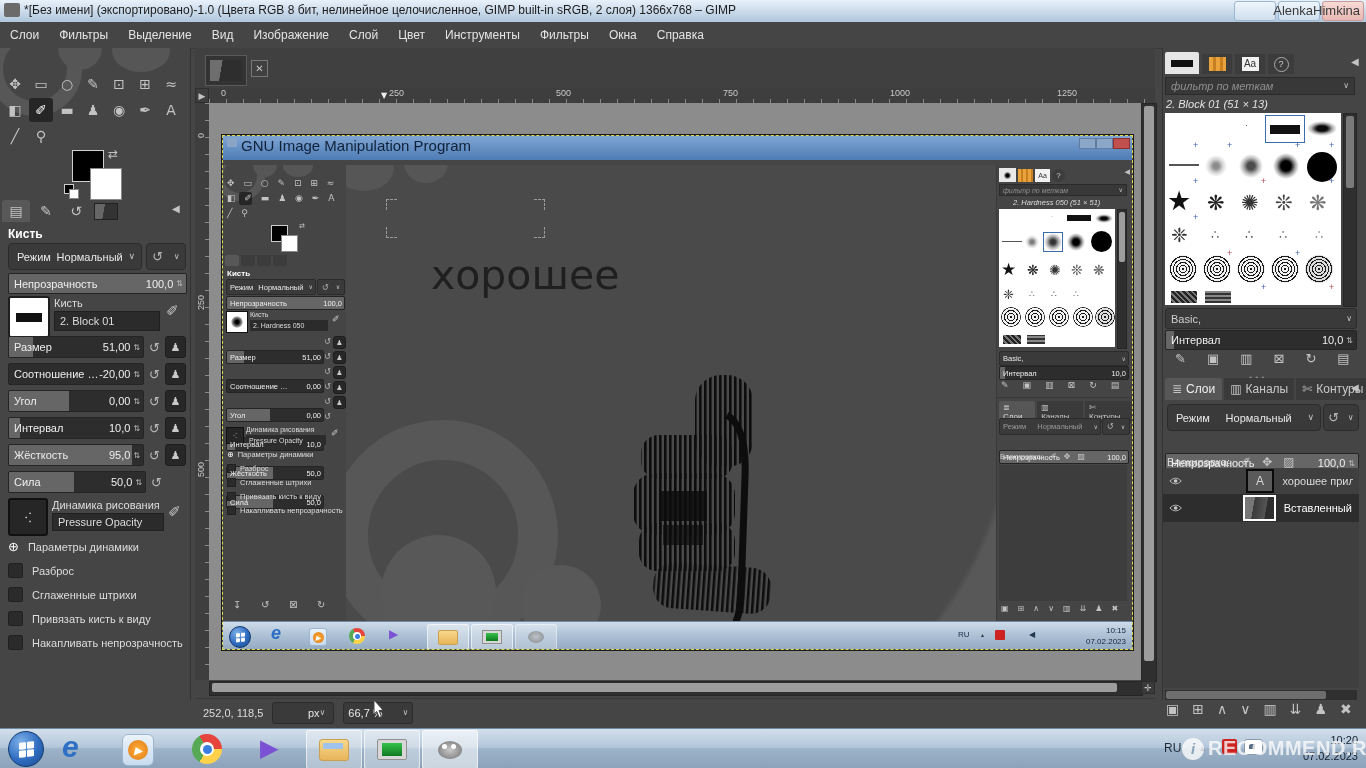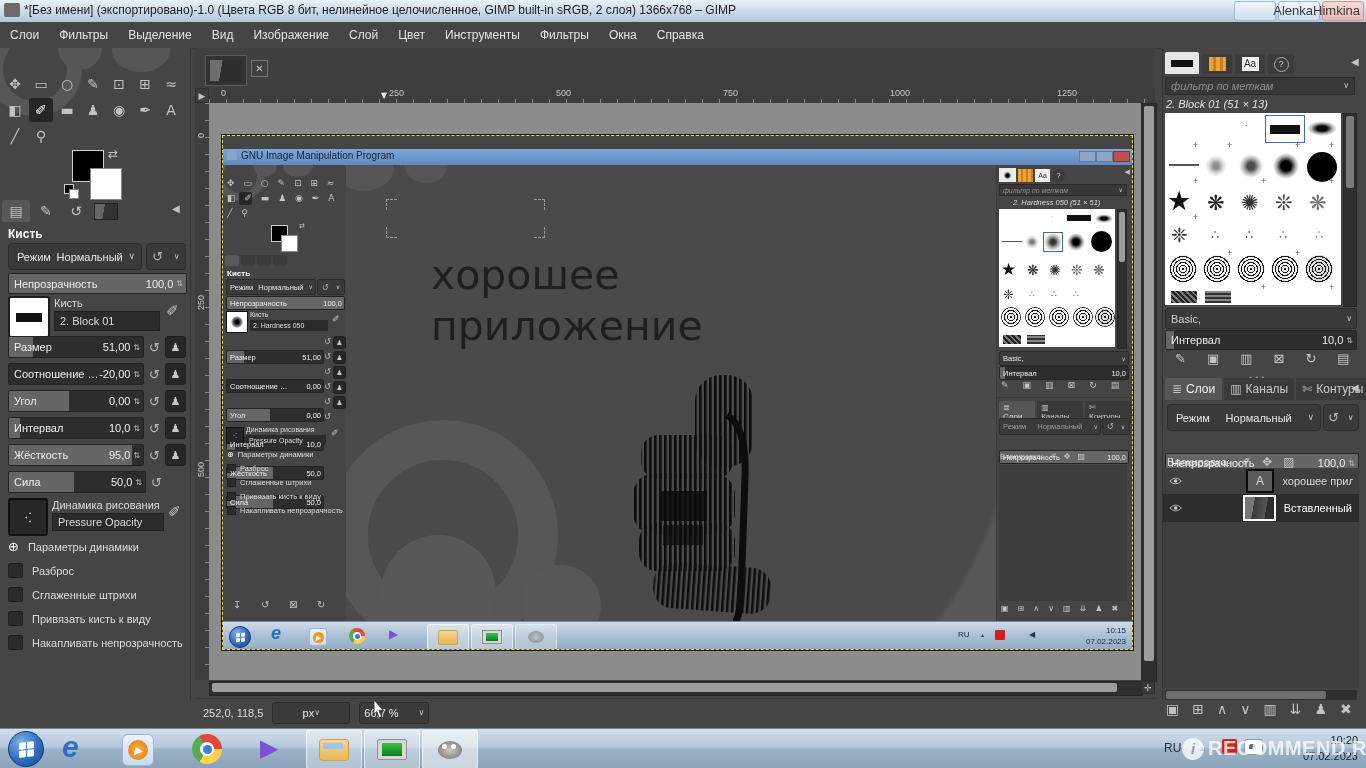--- a/index.html
+++ b/index.html
@@ -31,21 +31,21 @@
 .combo{background:#3a3a3a;border:1px solid #2b2b2b;border-radius:3px;display:flex;align-items:center;font-size:11px;color:#e8e8e8}
 .chk{width:13px;height:13px;background:#2b2b2b;border:1px solid #202020;border-radius:2px;flex:none}
 .cbrow{display:flex;gap:9px;align-items:center;font-size:11px;color:#ddd}
 
 #tabstrip{left:195px;top:48px;width:960px;height:40px;background:#404040}
 #hruler{left:209px;top:88px;width:946px;height:15px;background:#3e3e3e;border-bottom:1px solid #2e2e2e;background-image:repeating-linear-gradient(90deg,#8a8a8a 0 1px,transparent 1px 17px);background-size:100% 4px;background-position:0 11px;background-repeat:no-repeat;font-size:9px;color:#c9c9c9}
 #vruler{left:195px;top:103px;width:14px;height:577px;background:#3e3e3e;border-right:1px solid #2e2e2e;background-image:repeating-linear-gradient(180deg,#8a8a8a 0 1px,transparent 1px 17px);background-size:4px 100%;background-position:10px 0;background-repeat:no-repeat;font-size:9px;color:#c9c9c9}
 #cv{left:209px;top:103px;width:946px;height:577px;background:#8c8c8c;overflow:hidden}
 #img{left:13px;top:32px;width:909px;height:513px;background:#454545;border:1px dashed #dedc4e;box-shadow:0 0 0 1px #1a1a1a;overflow:hidden}
 
-#ititle{left:0;top:13px;width:909px;height:24px;background:linear-gradient(#7fa5d4,#4e7cb4);font-size:10px;color:#10223a;display:flex;align-items:center}
+#ititle{left:0;top:0;width:909px;height:24px;background:linear-gradient(#7fa5d4,#4e7cb4);font-size:15px;color:#10223a;display:flex;align-items:center}
 #imenu{left:0;top:14px;width:909px;height:15px;background:#454545;border-bottom:1px solid #3a3a3a;font-size:8.5px;color:#ddd;display:flex;align-items:center;word-spacing:6px}
 #ictr{left:123px;top:29px;width:650px;height:456px;background:#4a4a4a;overflow:hidden}
 .mscale{position:relative;background:#2d2d2d;border:1px solid #242424;border-radius:2px;overflow:hidden;display:flex;align-items:center;font-size:7.5px;color:#eee}
 .mscale .fill{position:absolute;left:0;top:0;bottom:0;background:#666}
 .mscale .lbl{position:relative;padding-left:3px;flex:1;white-space:nowrap;overflow:hidden;z-index:1}
 .mscale .val{position:relative;z-index:1;padding-right:2px}
 .mcombo{background:#3a3a3a;border:1px solid #2b2b2b;border-radius:2px;display:flex;align-items:center;font-size:7.5px;color:#e8e8e8}
 .mchk{width:7px;height:7px;background:#2b2b2b;border:1px solid #202020;flex:none}
 .mcb{display:flex;gap:4px;align-items:center;font-size:7.5px;color:#ddd}
 .corner{width:10px;height:10px;border-left:1px dashed #9a9a9a;border-top:1px dashed #9a9a9a}
@@ -412,21 +412,20 @@
         <div class="a deco" style="left:175px;top:400px;width:80px;height:80px;background:#585858"></div>
         <div class="a" style="left:285px;top:225px;width:560px;height:320px;background:radial-gradient(circle at 0% 0%,transparent 59%,#585858 60%)"></div>
         <div class="a deco" style="left:-12px;top:-20px;width:60px;height:46px;border-radius:50%"></div>
         <div class="a deco" style="left:58px;top:-22px;width:44px;height:40px;border-radius:50%"></div>
         <span class="corner a" style="left:40px;top:34px"></span>
         <span class="corner a" style="left:188px;top:34px;transform:scaleX(-1)"></span>
         <span class="corner a" style="left:40px;top:62px;transform:scaleY(-1)"></span>
         <span class="corner a" style="left:188px;top:62px;transform:scale(-1)"></span>
         <div class="a" style="left:85px;top:85px;font-family:'DejaVu Sans',sans-serif;font-size:41px;color:#1f1f1f;line-height:1.25">
           <div>хорошее</div>
-          <div>приложение</div>
         </div>
         <svg class="a" style="left:283px;top:208px" width="160" height="272" viewBox="0 0 160 272">
           <defs>
               <pattern id="hst" width="5" height="5" patternUnits="userSpaceOnUse">
                 <rect width="2.6" height="5" fill="#0d0d0d"></rect>
               </pattern>
             </defs>
           <rect x="66" y="2" width="58" height="92" rx="26" fill="url(#hst)"></rect>
           <path d="M98 42 q20 12 18 62 l-4 118 q-2 28 -8 28" fill="none" stroke="#0d0d0d" stroke-width="7"></path>
           <rect x="12" y="62" width="92" height="44" rx="18" fill="url(#hst)"></rect>
@@ -584,21 +583,21 @@
   <div class="a sbtrack" style="left:209px;top:681px;width:932px;height:13px">
       <div class="sbthumb" style="height:9px;width:905px;margin:1px 0 0 2px"></div>
     </div>
   <div class="a sbtrack" style="left:1141px;top:103px;width:14px;height:577px">
       <div class="sbthumb" style="width:10px;height:555px;margin:2px auto 0"></div>
     </div>
   <span class="a ic" style="left:1141px;top:681px;width:14px;height:13px;font-size:9px;line-height:13px;background:#3a3a3a;border:1px solid #2c2c2c;box-sizing:border-box">✛</span>
 
   <div id="statusbar" class="a">
     <span>252,0, 118,5</span>
-    <div class="combo" style="width:44px;height:20px;justify-content:center;padding:0 16px">
+    <div class="combo" style="width:44px;height:20px;justify-content:flex-end;padding:0 8px">
         <span>px</span>
         <span class="ic" style="font-size:8px">∨</span>
       </div>
     <div class="combo" style="width:60px;height:20px;justify-content:space-between;padding:0 4px">
         <span>66,7 %</span>
         <span class="ic" style="font-size:8px">∨</span>
       </div>
   </div>
   <svg class="a" style="left:372px;top:699px;z-index:9" width="14" height="20">
       <path d="M2 1 L11 11 L7 11.5 L9.5 17.5 L7 18.5 L4.8 12.5 L2 15 Z" fill="#fff" stroke="#444" stroke-width="1"></path>

